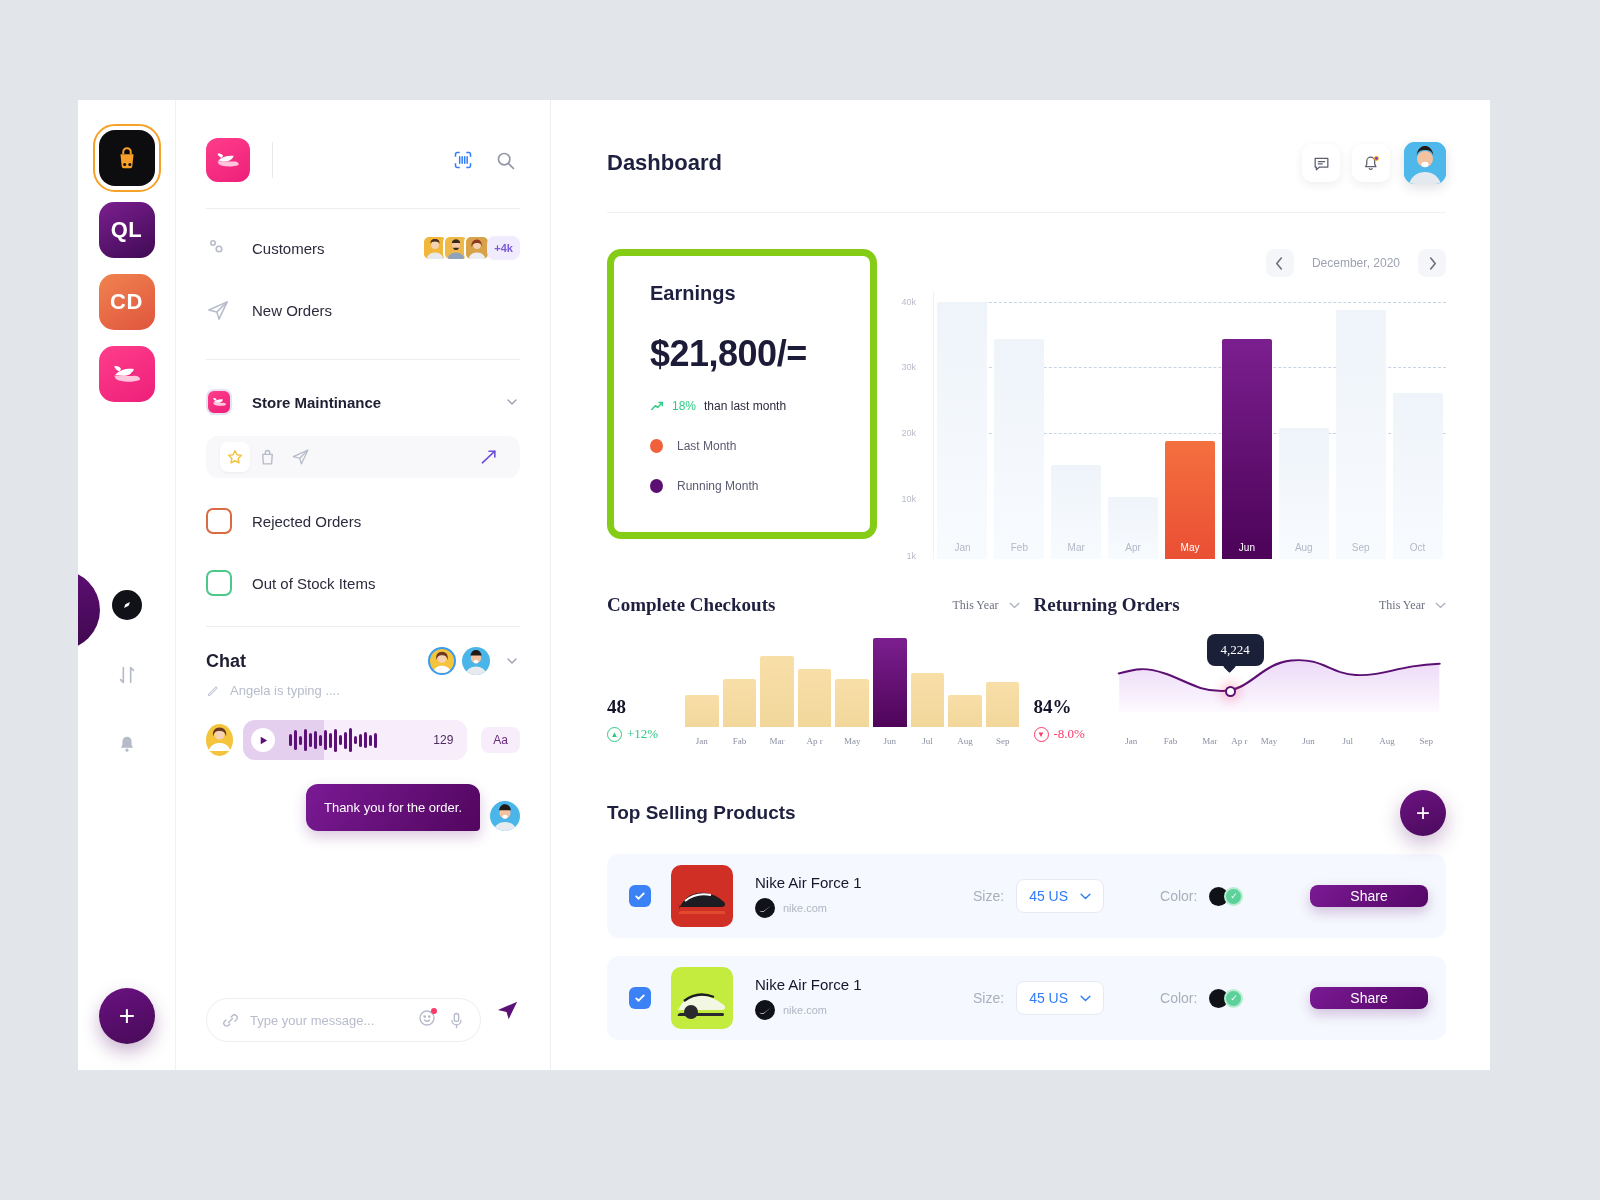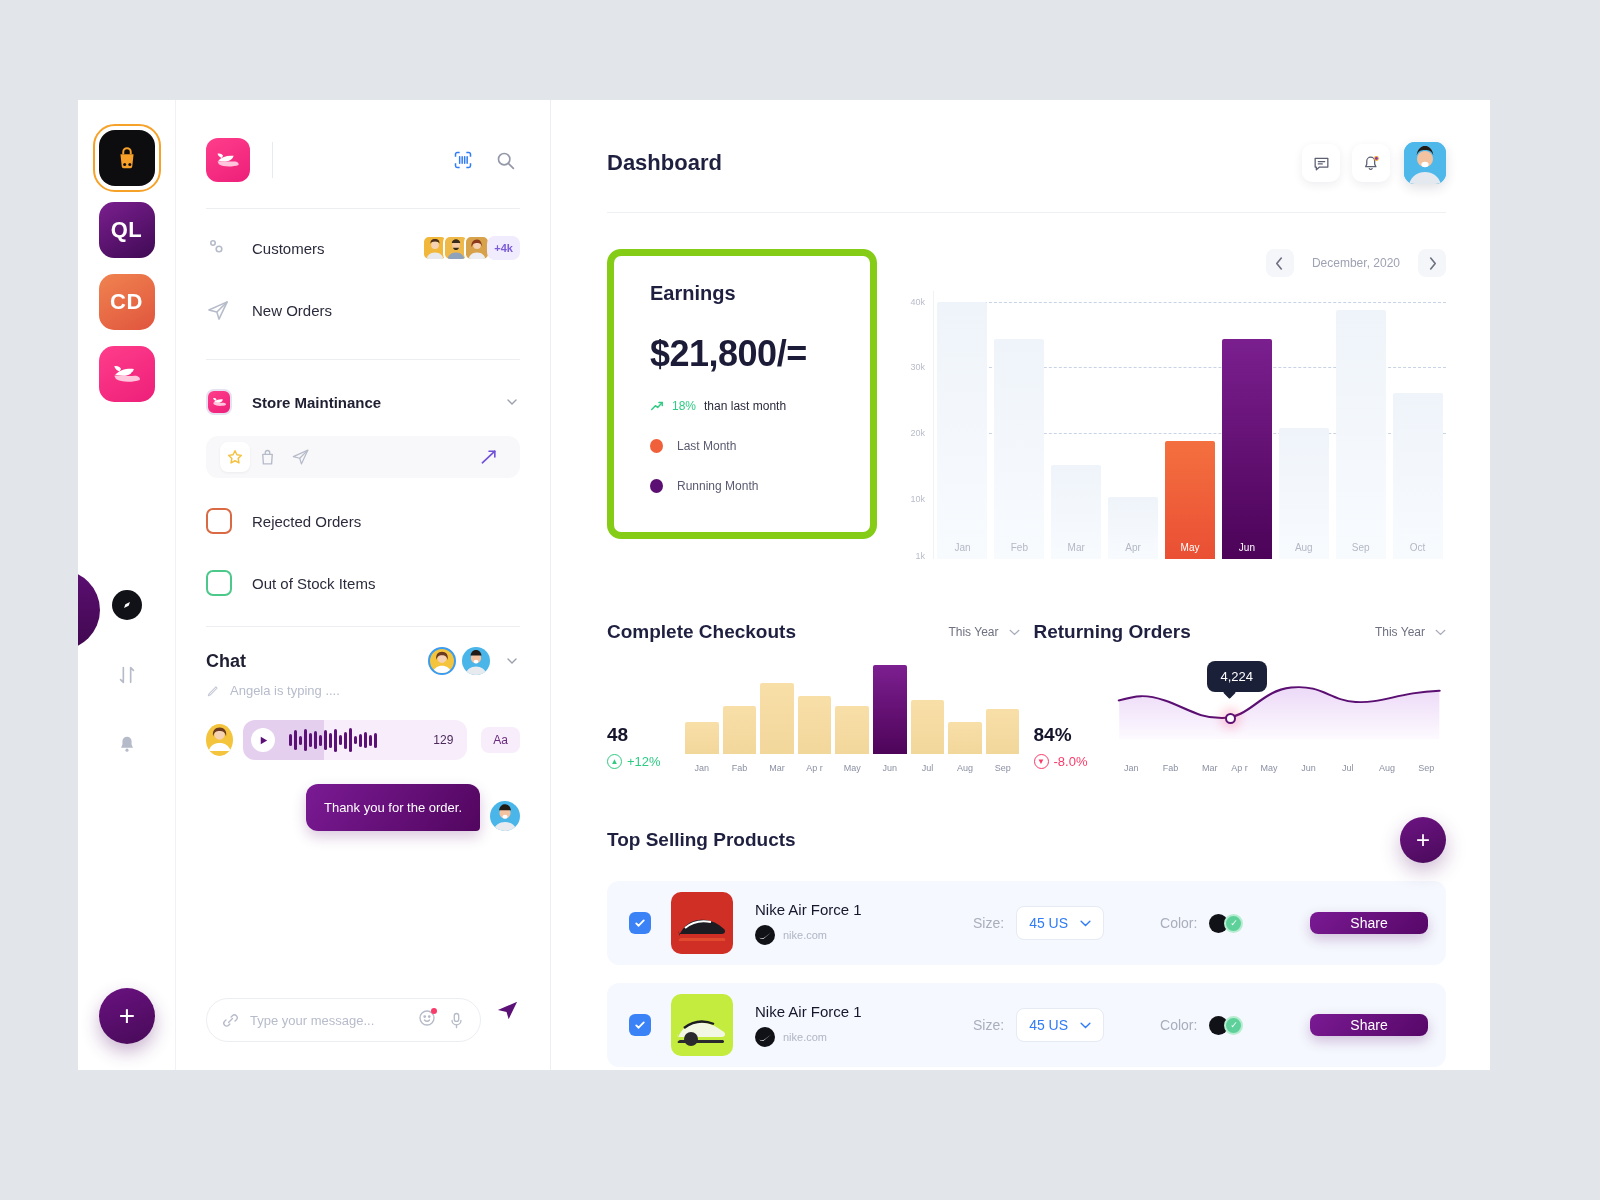--- a/index.html
+++ b/index.html
@@ -178,35 +178,35 @@
   .lg { display: flex; align-items: center; gap: 14px; font-size: 12px; color: #5a5a70; margin-top: 26px; }
   .dot { width: 13px; height: 14px; border-radius: 50%; }
 
   .bar-wrap { flex: 1; padding-left: 22px; position: relative; }
   .month-nav { display: flex; align-items: center; justify-content: flex-end; gap: 18px; }
   .mn-btn { width: 28px; height: 28px; border-radius: 8px; background: #f4f6fa;
             display: flex; align-items: center; justify-content: center; color: #6e7080; font-size: 13px; }
   .mn-lbl { font-size: 12px; color: #9ea2b2; }
   .bchart { position: relative; height: 268px; margin-top: 14px; }
   .bc-ax { position: absolute; left: 0; top: 0; bottom: 0; width: 26px; }
-  .bc-ax span { position: absolute; right: 0; font-size: 9px; color: #b8bcc9; transform: translateY(-50%); }
+  .bc-ax span { position: absolute; right: 9px; font-size: 9px; color: #b8bcc9; transform: translateY(-50%); }
   .bc-plot { position: absolute; left: 34px; right: 0; top: 0; bottom: 0; border-left: 1px solid #f1f2f6; }
   .bc-grid { position: absolute; left: 20px; right: 0; border-top: 1px dashed #c9d3e6; }
   .bc-bars { position: absolute; left: 0; right: 0; bottom: 0; top: 0; display: flex; align-items: flex-end; }
   .bcol { flex: 1; position: relative; height: 100%; }
   .bcol .bar { position: absolute; left: 6%; right: 6%; bottom: 0; border-radius: 2px 2px 0 0;
                background: linear-gradient(180deg,#eff4fa,#f8fbfe); }
   .bcol.hl-o .bar { background: linear-gradient(180deg,#f4703f,#ea4f34); }
   .bcol.hl-p .bar { background: linear-gradient(180deg,#7b1f8f,#4c0358); }
   .bcol .blbl { position: absolute; bottom: 6px; left: 0; right: 0; text-align: center;
                 font-size: 10px; color: #b4b8c6; z-index: 3; }
   .bcol.hl-o .blbl, .bcol.hl-p .blbl { color: #fff; }
 
   
-  .row2 { display: flex; margin-top: 62px; gap: 14px; }
+  .row2 { display: flex; margin-top: 35px; gap: 14px; font-family: Liberation Serif, serif; }
   .mini { flex: 1; min-width: 0; }
   .mini-hd { display: flex; align-items: center; }
   .mini-ttl { font-size: 19px; font-weight: bold; color: #1f2040; flex: 1; }
   .sel-lbl { font-size: 12px; color: #6e7080; display: flex; align-items: center; gap: 10px; }
   .mini-body { display: flex; align-items: flex-end; margin-top: 22px; }
   .mini-stat { width: 78px; flex: 0 0 78px; padding-bottom: 4px; }
   .stat-big { font-size: 19px; font-weight: bold; color: #14142b; }
   .stat-ch { font-size: 13px; margin-top: 8px; display: flex; align-items: center; gap: 5px; color: #2ecb83; }
   .stat-ch.dn { color: #fa3a68; }
   .ch-circ { width: 15px; height: 15px; border-radius: 50%; border: 1.3px solid currentColor;

